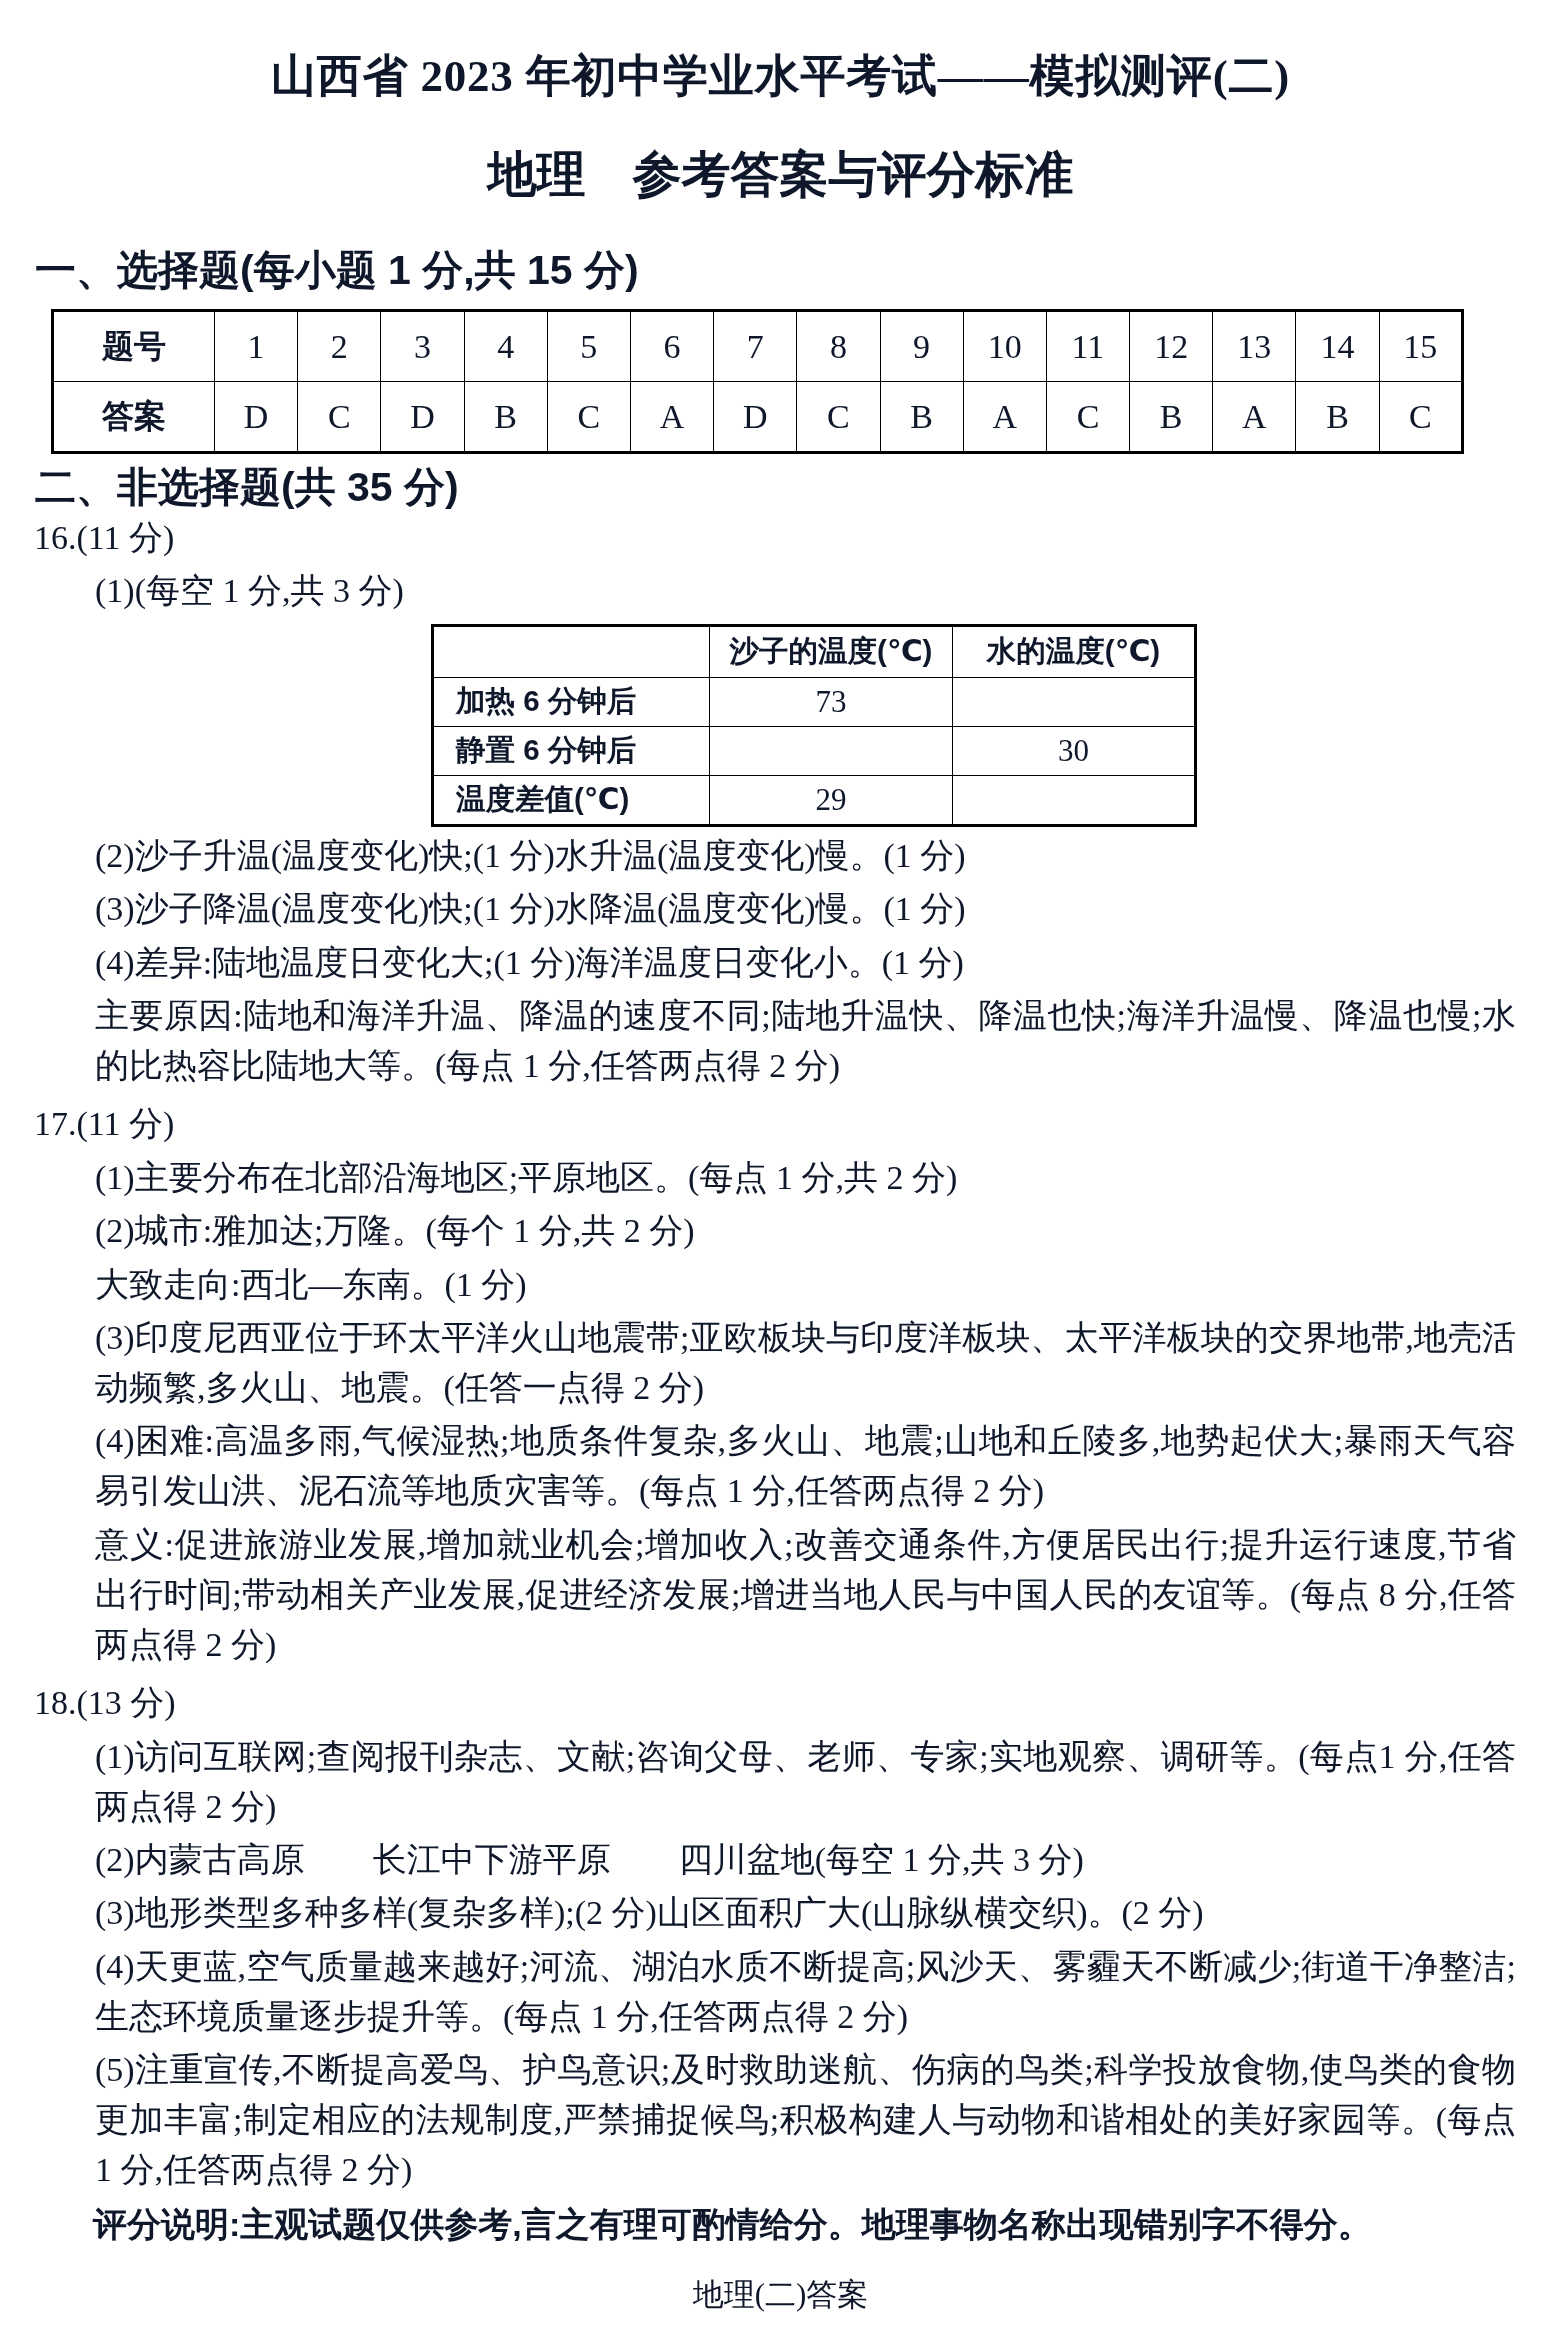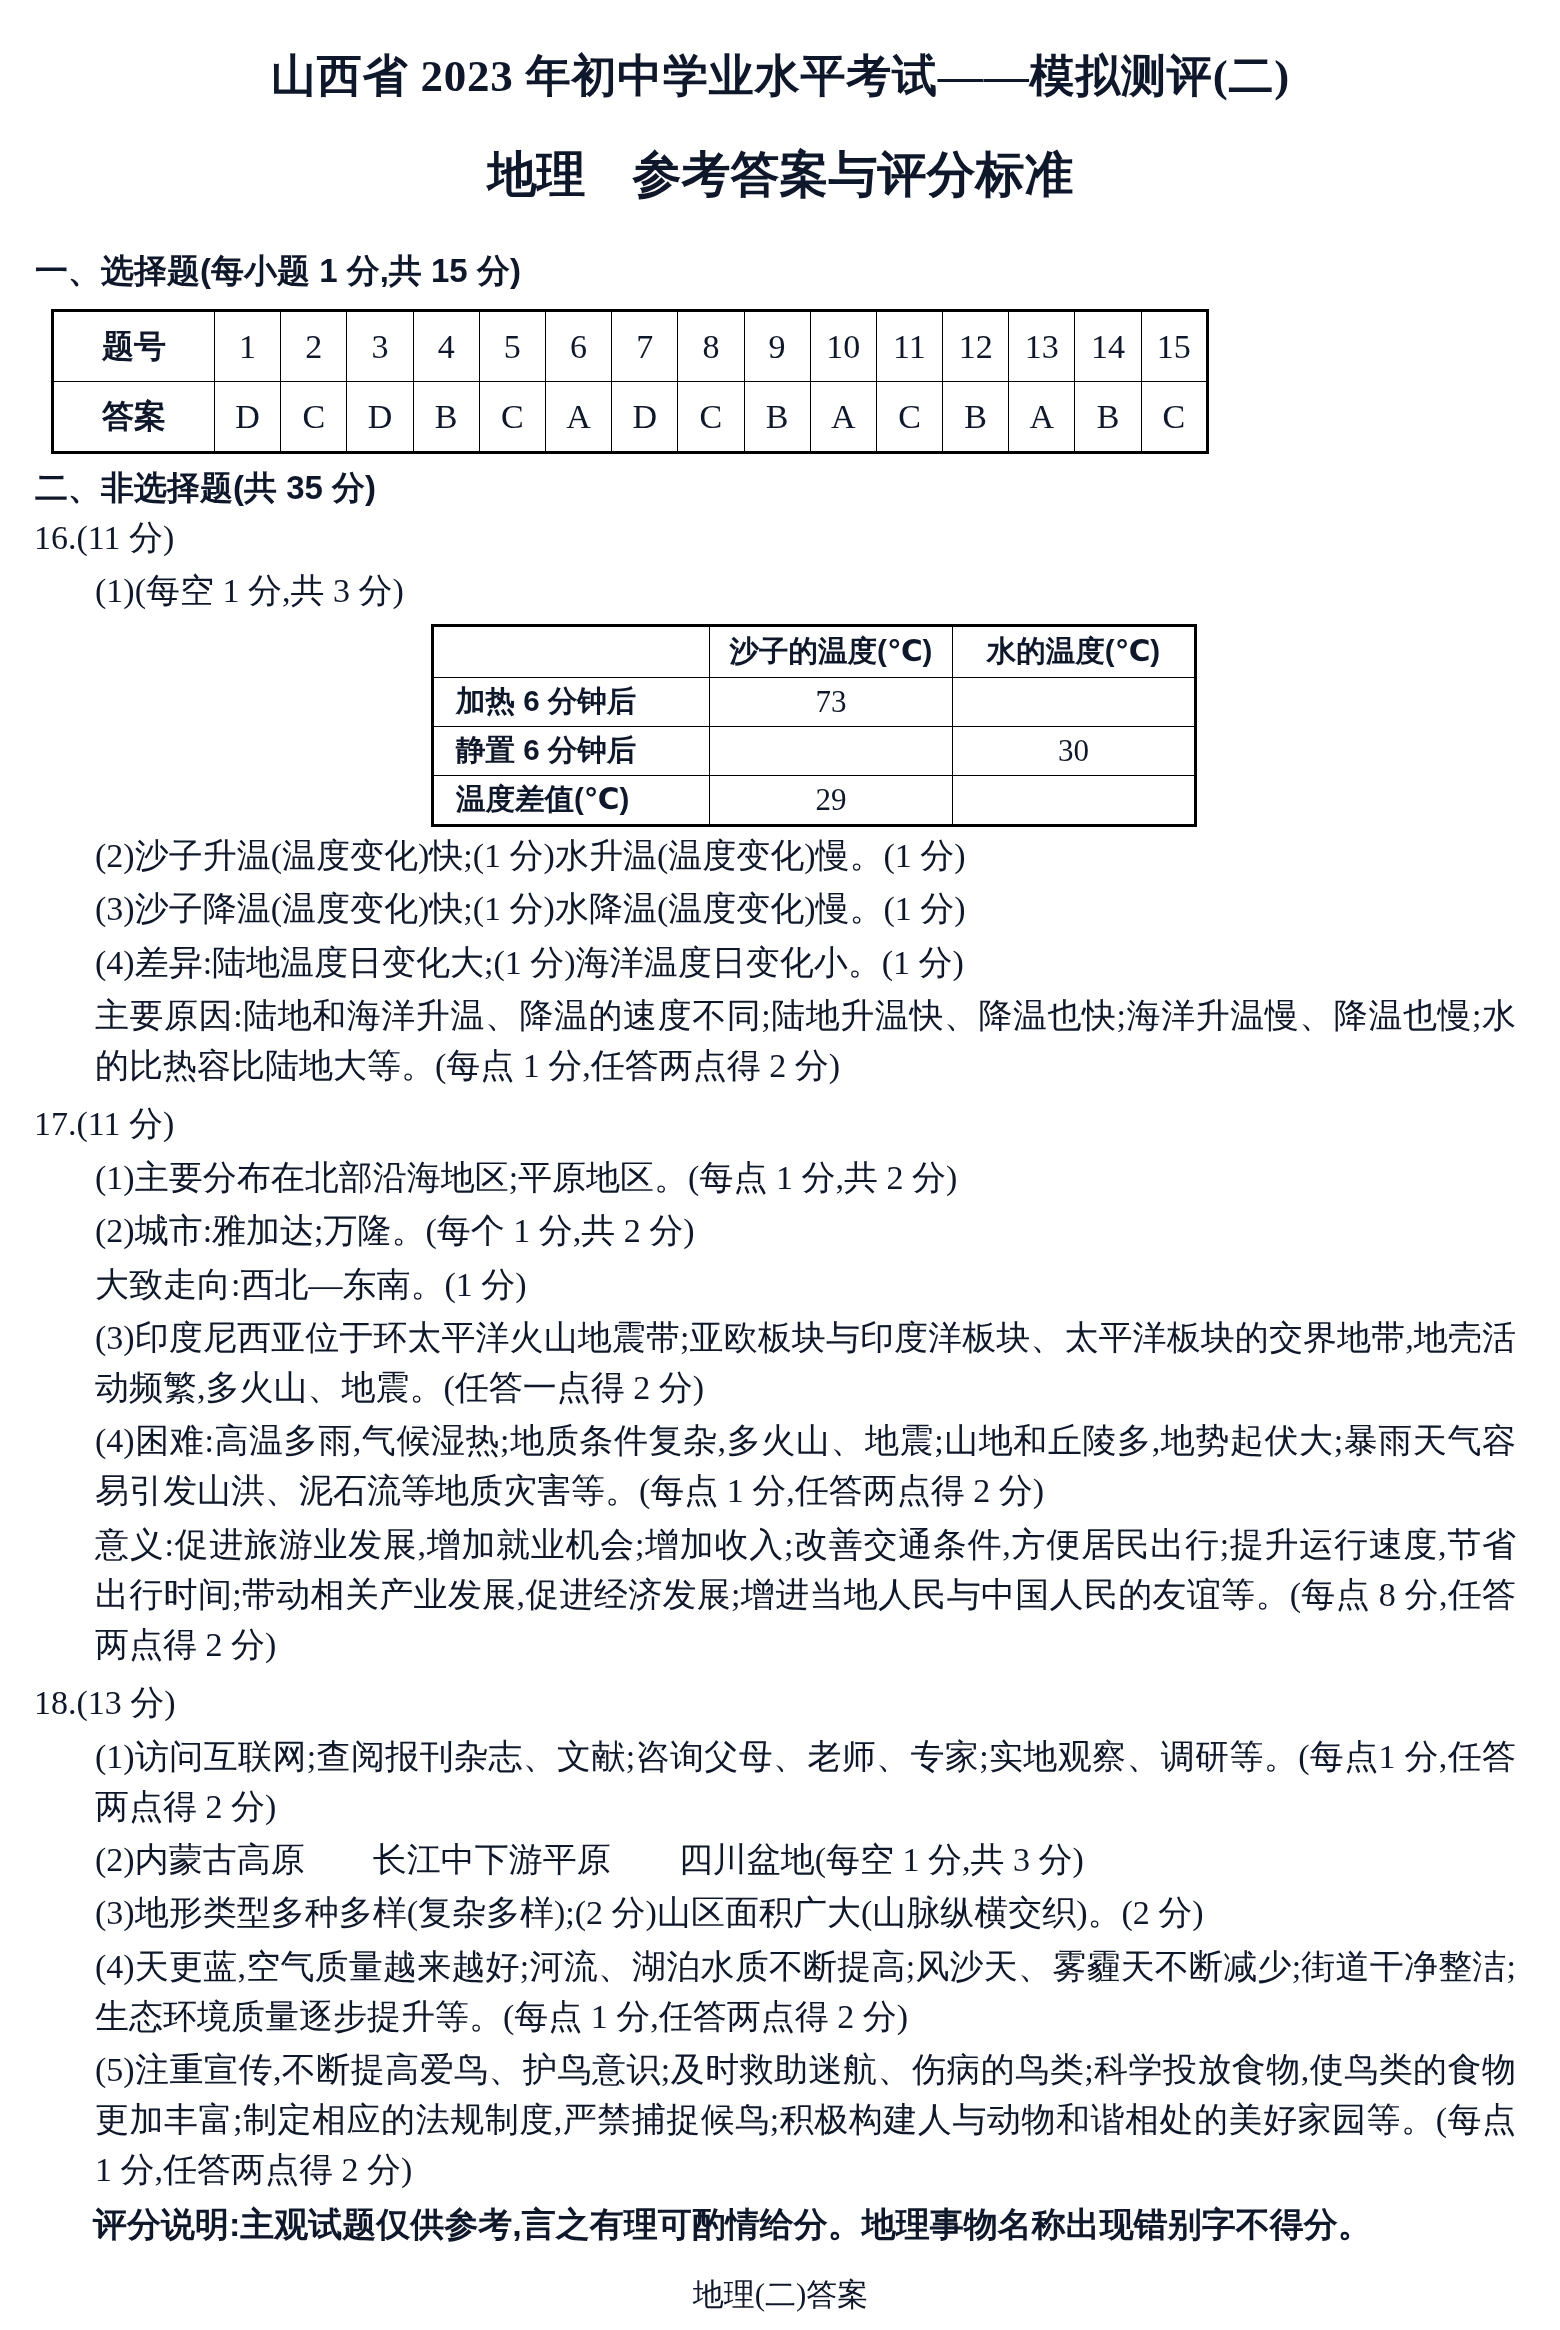--- a/index.html
+++ b/index.html
@@ -27,31 +27,31 @@
     font-size: 49px;
     line-height: 52px;
     text-align: center;
     font-weight: bold;
     font-family: "Liberation Sans", "DejaVu Sans", sans-serif;
   }
   .subtitle .subject { margin-right: 47px; text-align: center; }
   .sec-heading {
     font-family: "Liberation Sans", "DejaVu Sans", sans-serif;
     font-weight: bold;
-    font-size: 33px;
+    font-size: 41px;
     line-height: 37px;
     margin-left: 35px;
   }
   #sec1 { margin-top: 52px; }
   #sec2 { margin-top: 15px; }
 
   table.choice-table {
     border-collapse: collapse;
     table-layout: fixed;
-    width: 1158px;
+    width: 1413px;
     margin: 20px 0 0 51px;
     border: 3.4px solid #000;
   }
   table.choice-table td {
     border: 1.7px solid #000;
     height: 69px;
     text-align: center;
     vertical-align: middle;
     font-size: 34px;
     padding: 0;

